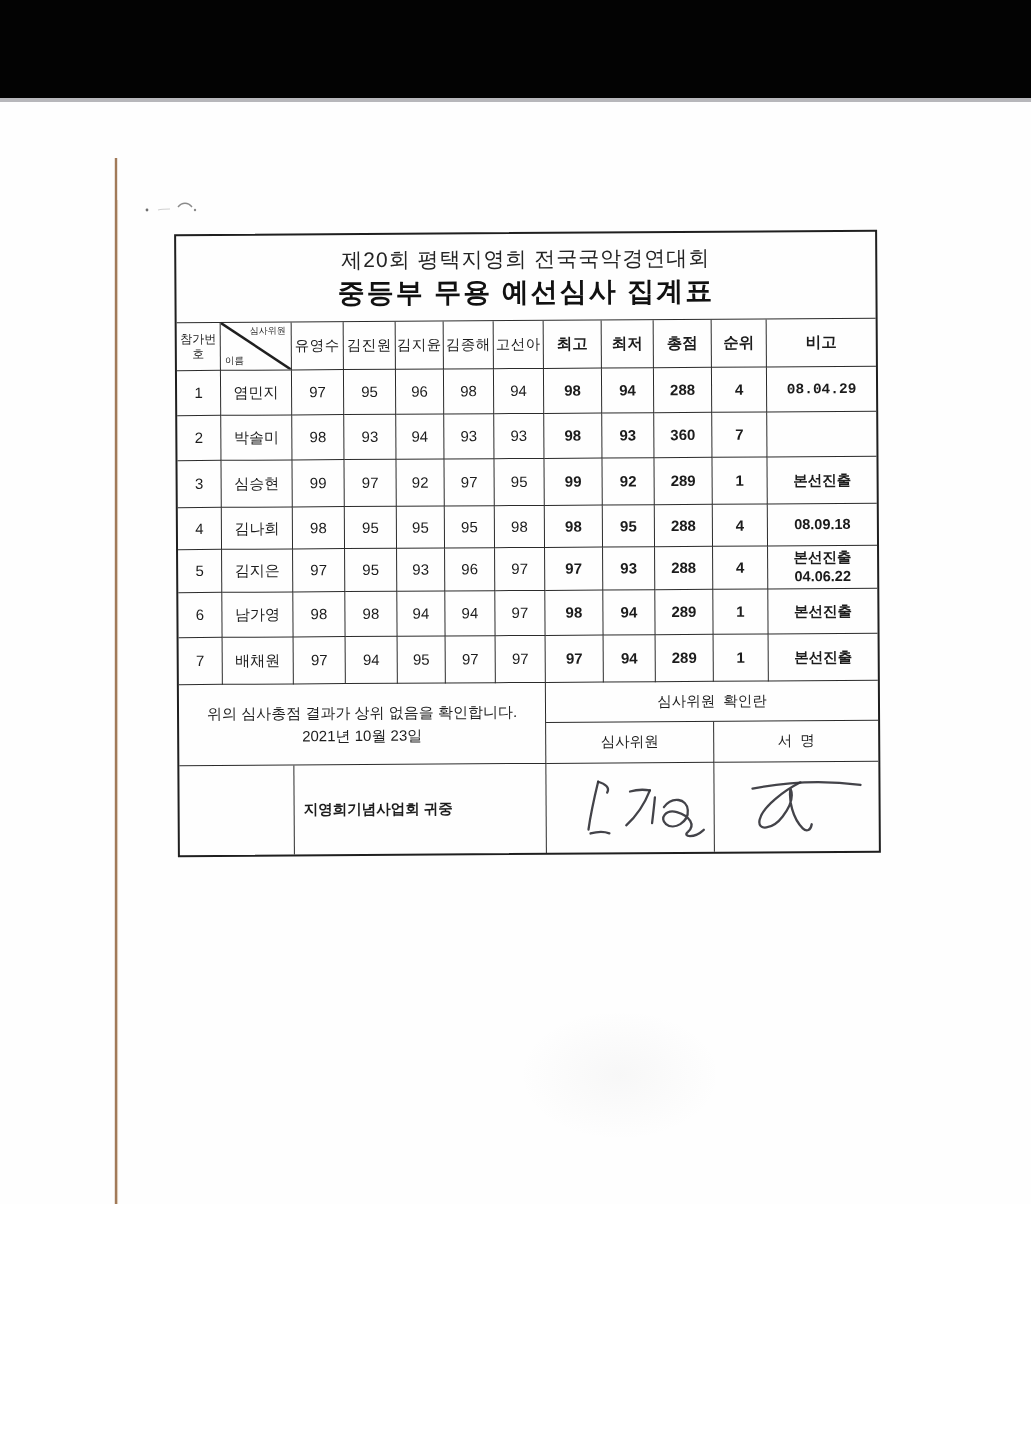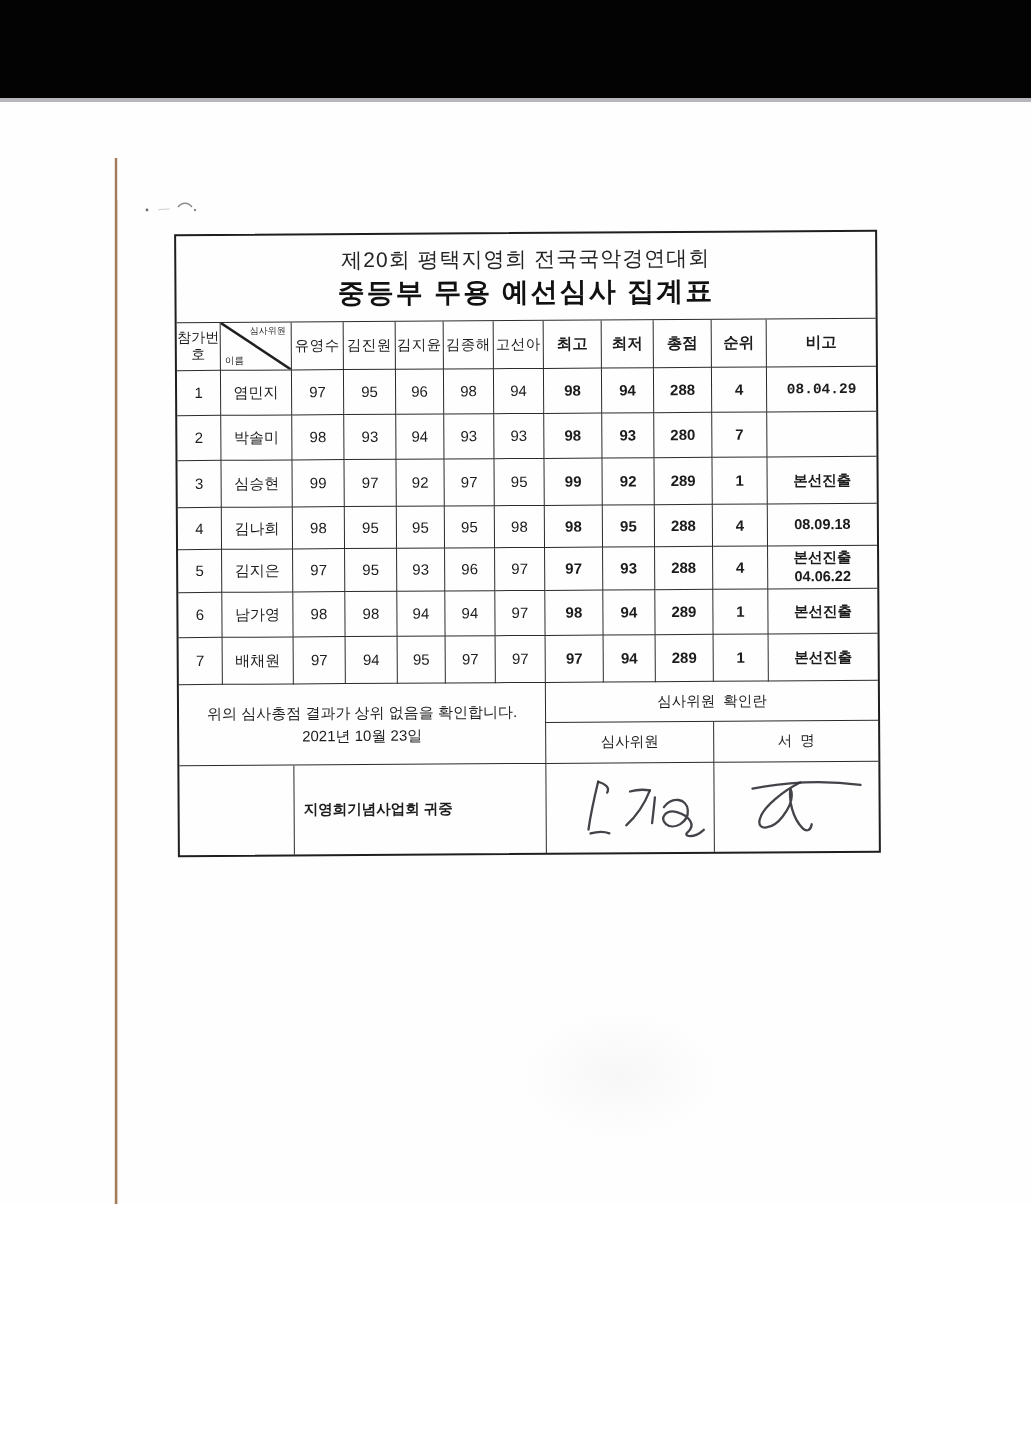--- a/index.html
+++ b/index.html
@@ -19,21 +19,21 @@
          grid-template-columns:44px 71px 52px 52px 48px 50px 50px 58px 52px 58px 55px 109px;
          grid-template-rows:87px 48px 45px 45px 47px 42px 43px 45px 47px 40px 41px 89px;}
   .c{display:flex;align-items:center;justify-content:center;position:relative;
      font-size:15px;line-height:1.2;text-align:center;}
   .br{border-right:1.7px solid #2b2b2b;}
   .bb{border-bottom:1.7px solid #2b2b2b;}
   .bold{font-weight:700;}
   .title-cell{grid-column:1/13;grid-row:1;flex-direction:column;gap:5px;}
   .title-1{font-size:21px;letter-spacing:1px;color:#242424;font-weight:500;}
   .title-2{font-size:27px;letter-spacing:2px;font-weight:700;color:#111;}
-  .hdr-small{font-size:14px;letter-spacing:0;font-family:Liberation Mono, monospace;}
+  .hdr-small{font-size:12px;letter-spacing:0;}
   .hdr-judge{font-size:14.5px;font-weight:500;letter-spacing:0.5px;text-align:right;}
   .hdr-stat{font-size:15.5px;font-weight:700;}
   .corner{padding:0;}
   .corner svg{position:absolute;left:0;top:0;width:100%;height:100%;}
   .corner-top{position:absolute;top:3px;right:5px;font-size:9px;}
   .corner-bot{position:absolute;bottom:4px;left:4px;font-size:9.5px;}
   .remark{font-size:14.5px;font-weight:700;flex-direction:column;line-height:1.3;}
   .confirm-cell{grid-column:1/8;grid-row:10/span 2;flex-direction:column;gap:5px;font-size:15px;}
   .check-hdr{grid-column:8/13;grid-row:10;font-size:14.5px;white-space:pre;}
   .lab-judge{grid-column:8/11;grid-row:11;font-size:14.5px;}
@@ -137,21 +137,21 @@
       </div>
       <div class="c br bb" style="grid-area: 4 / 1;">2</div>
       <div class="c br bb" style="grid-area: 4 / 2;">박솔미</div>
       <div class="c br bb" style="grid-area: 4 / 3;">98</div>
       <div class="c br bb" style="grid-area: 4 / 4;">93</div>
       <div class="c br bb" style="grid-area: 4 / 5;">94</div>
       <div class="c br bb" style="grid-area: 4 / 6;">93</div>
       <div class="c br bb" style="grid-area: 4 / 7;">93</div>
       <div class="c br bb bold" style="grid-area: 4 / 8;">98</div>
       <div class="c br bb bold" style="grid-area: 4 / 9;">93</div>
-      <div class="c br bb bold" style="grid-area: 4 / 10;">280</div>
+      <div class="c br bb bold" style="grid-area: 4 / 10;">360</div>
       <div class="c br bb bold" style="grid-area: 4 / 11;">7</div>
       <div class="c bb remark" style="grid-area: 4 / 12;">
         <div></div>
       </div>
       <div class="c br bb" style="grid-area: 5 / 1;">3</div>
       <div class="c br bb" style="grid-area: 5 / 2;">심승현</div>
       <div class="c br bb" style="grid-area: 5 / 3;">99</div>
       <div class="c br bb" style="grid-area: 5 / 4;">97</div>
       <div class="c br bb" style="grid-area: 5 / 5;">92</div>
       <div class="c br bb" style="grid-area: 5 / 6;">97</div>

